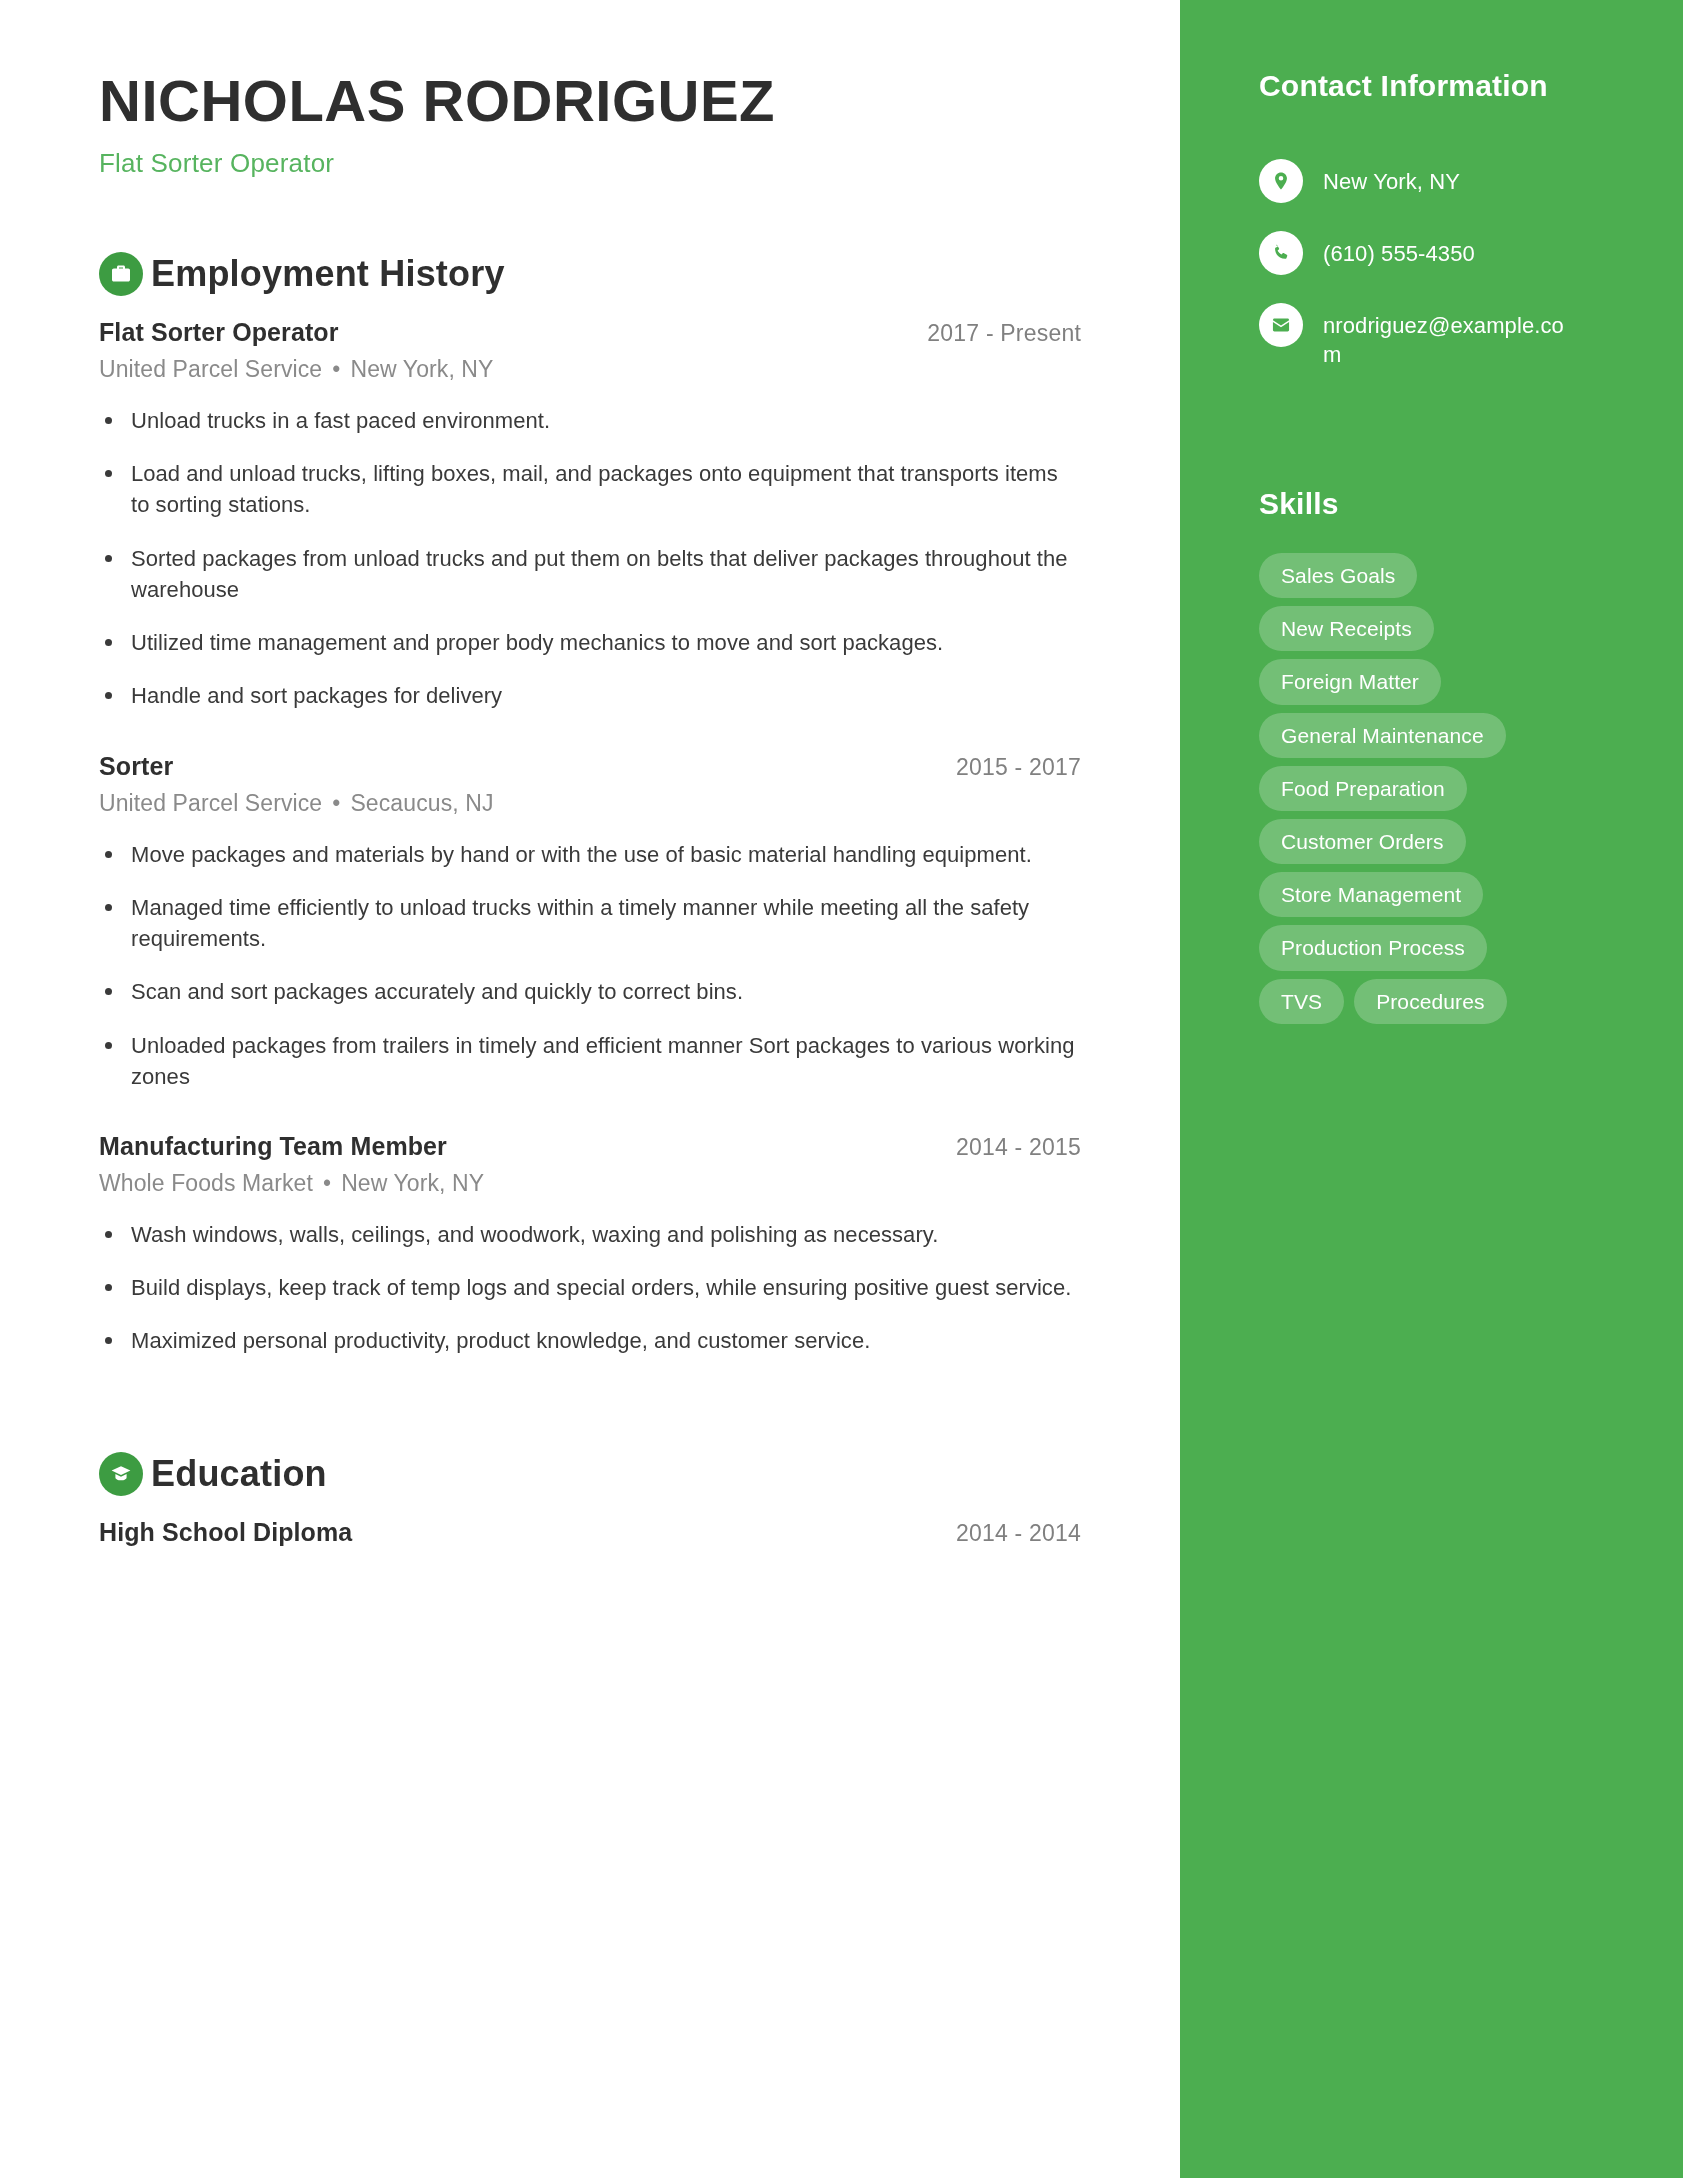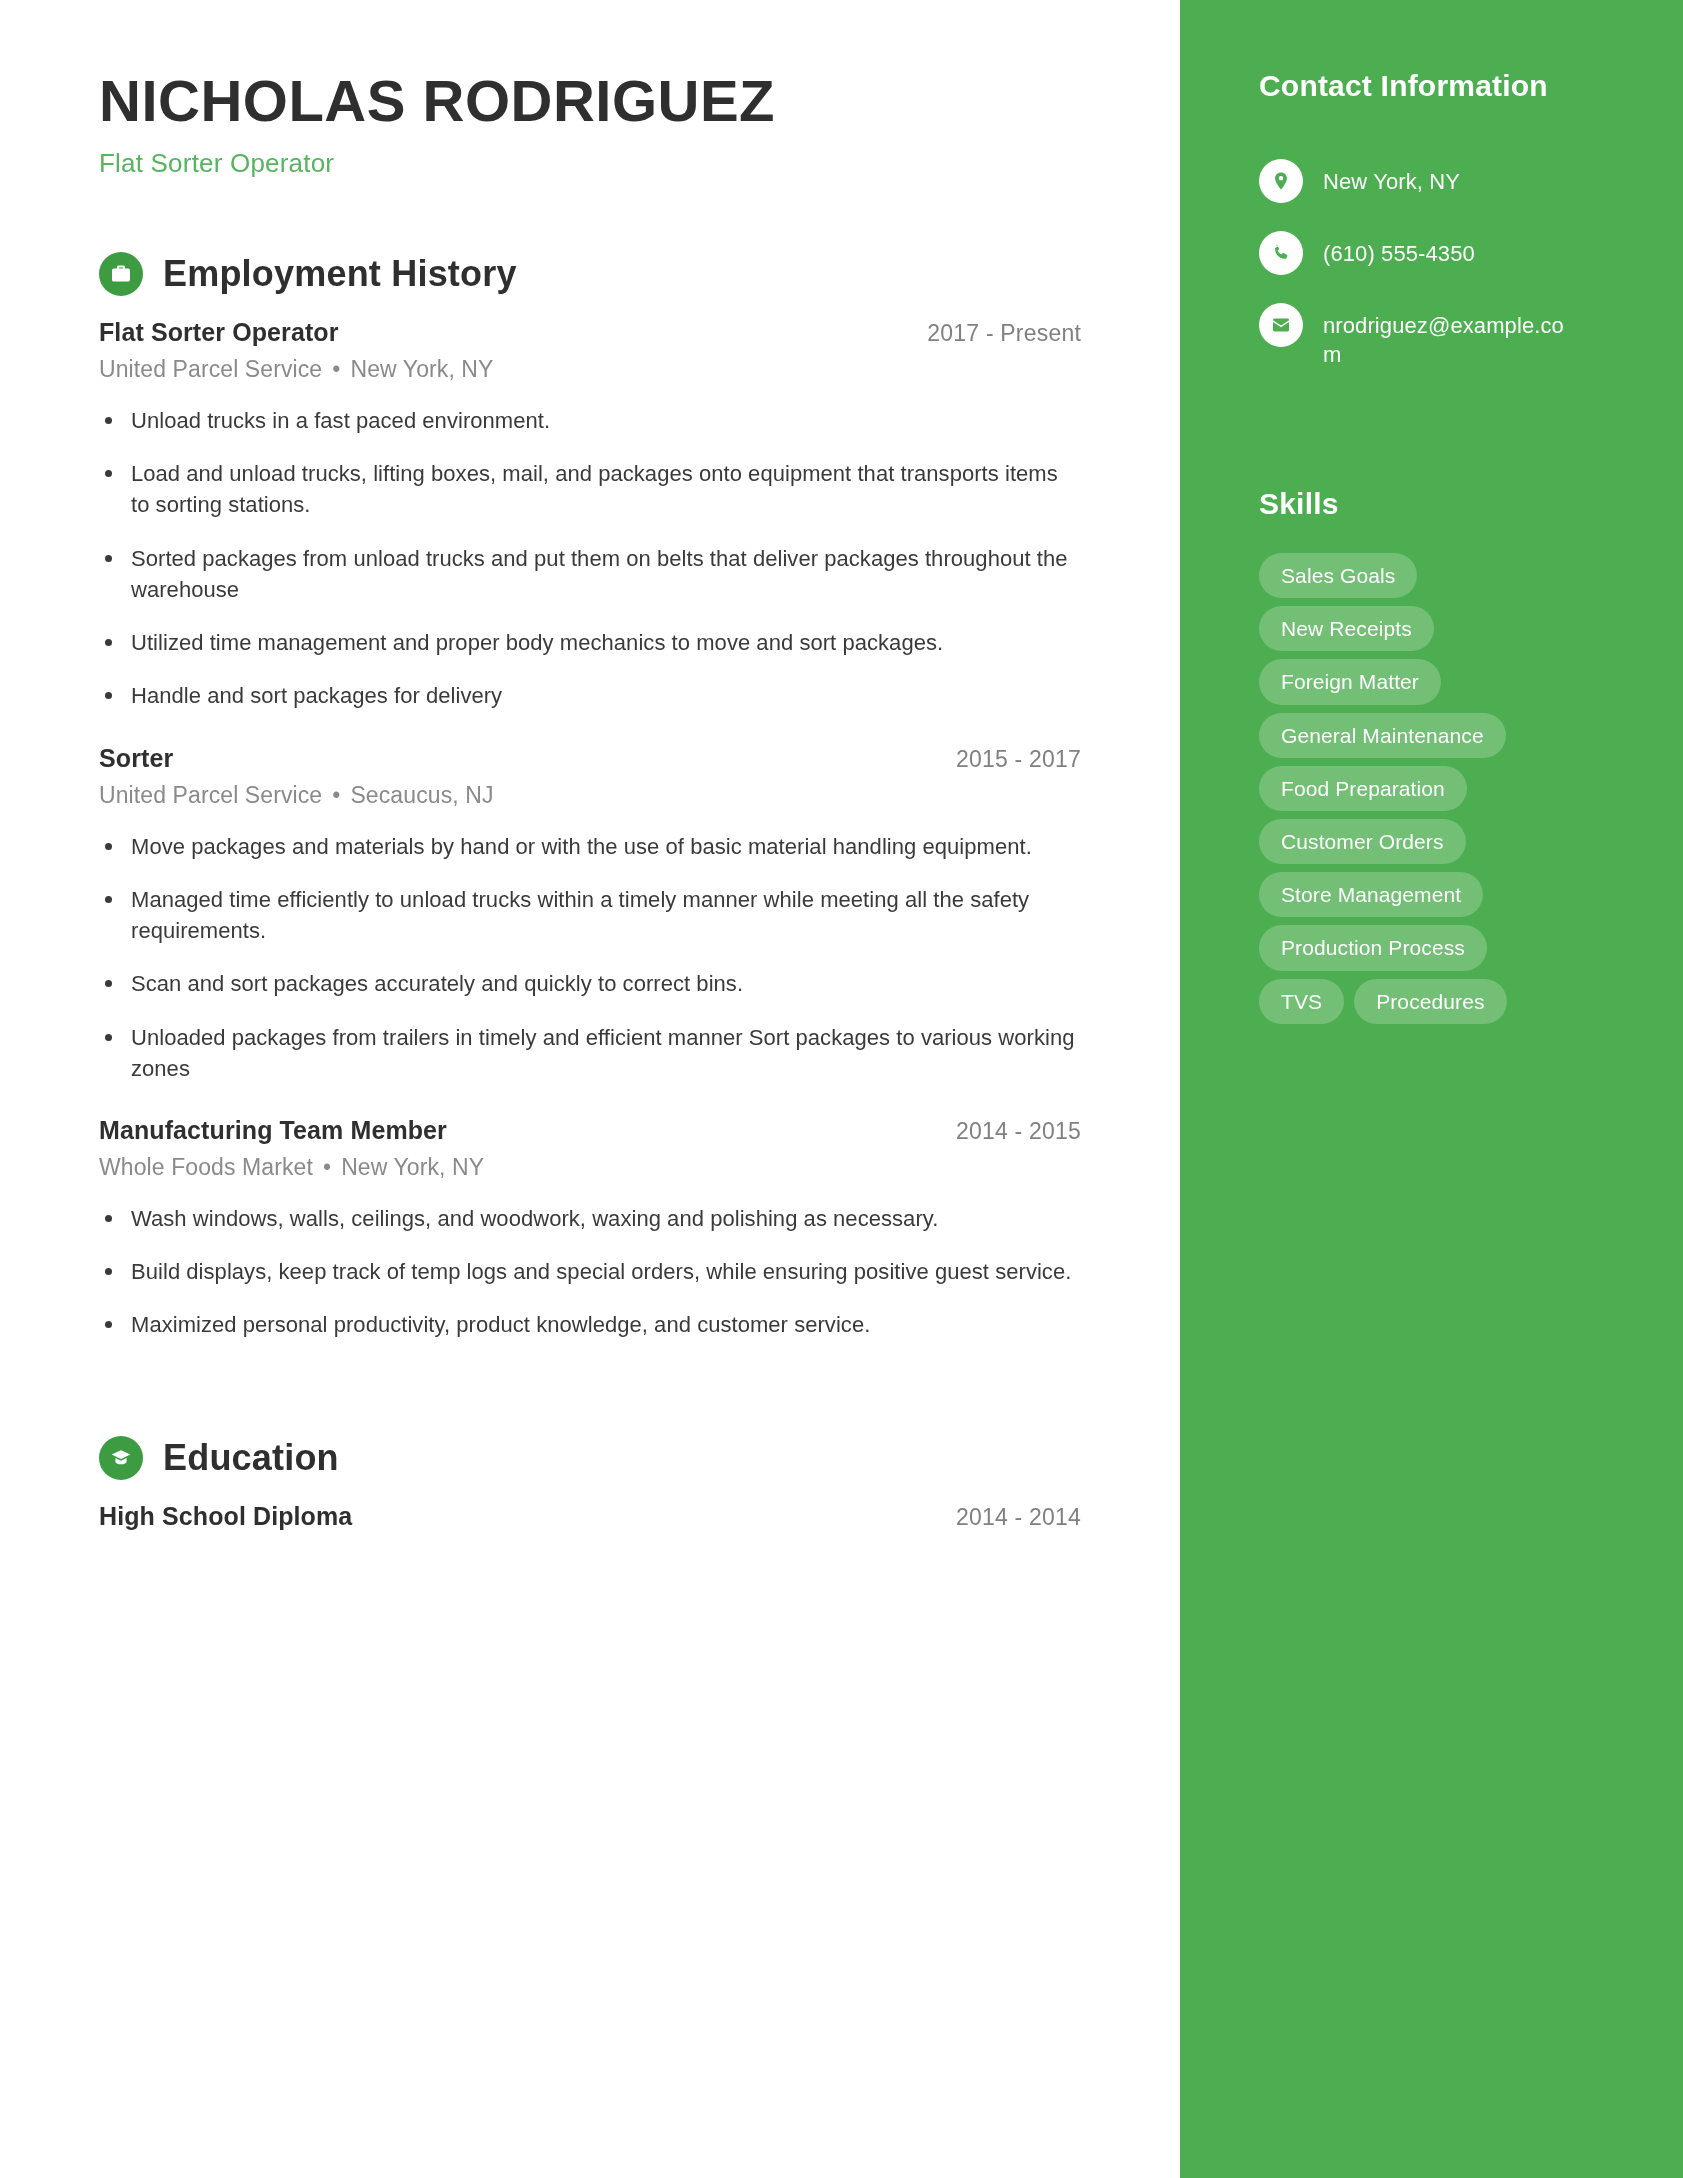--- a/index.html
+++ b/index.html
@@ -43,21 +43,21 @@
     font-size: 26px;
     font-weight: 400;
     color: #57b45f;
     letter-spacing: 0.2px;
   }
 
   
   .section-header {
     display: flex;
     align-items: center;
-    gap: 20px;
+    gap: 8px;
     margin-top: 73px;
     margin-bottom: 22px;
   }
   .section-header.education-header { margin-top: 95px; }
 
   .section-icon {
     width: 44px;
     height: 44px;
     border-radius: 50%;
     background: #3d9c42;
@@ -70,21 +70,21 @@
 
   .section-title {
     font-size: 36px;
     font-weight: 700;
     color: #2f2f2f;
     letter-spacing: 0.2px;
   }
 
   
   .entry { margin-bottom: 8px; }
-  .entry + .entry { margin-top: 32px; }
+  .entry + .entry { margin-top: 40px; }
 
   .entry-row {
     display: flex;
     align-items: baseline;
     justify-content: space-between;
     gap: 24px;
   }
 
   .entry-title {
     font-size: 25px;

